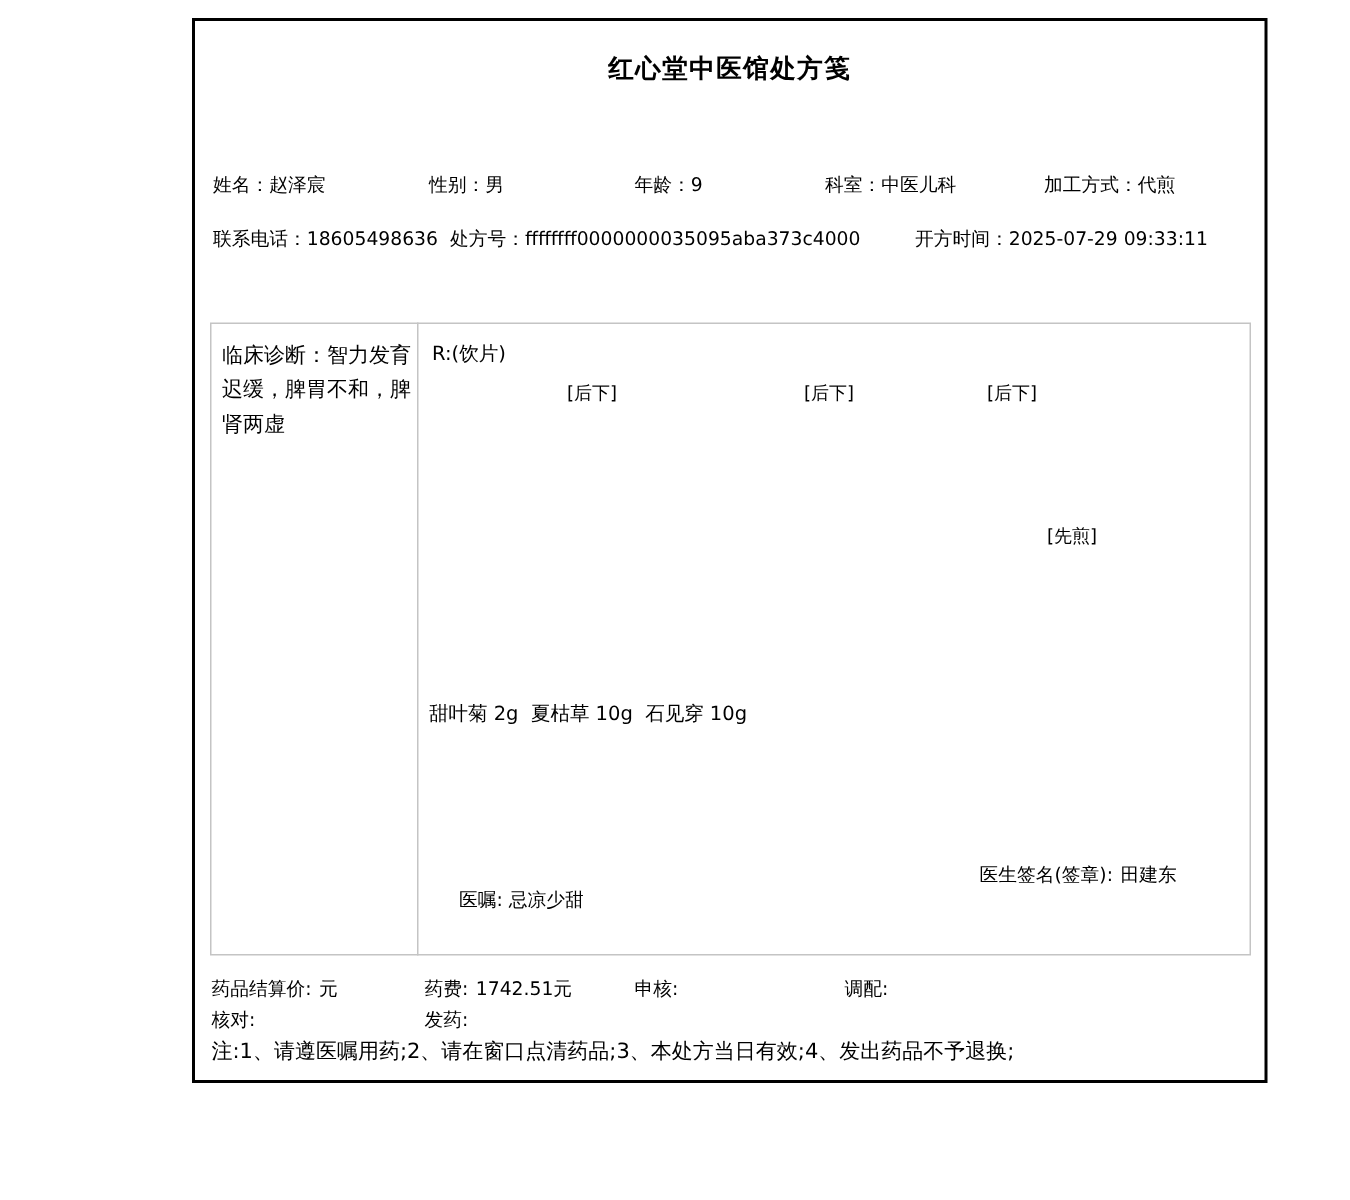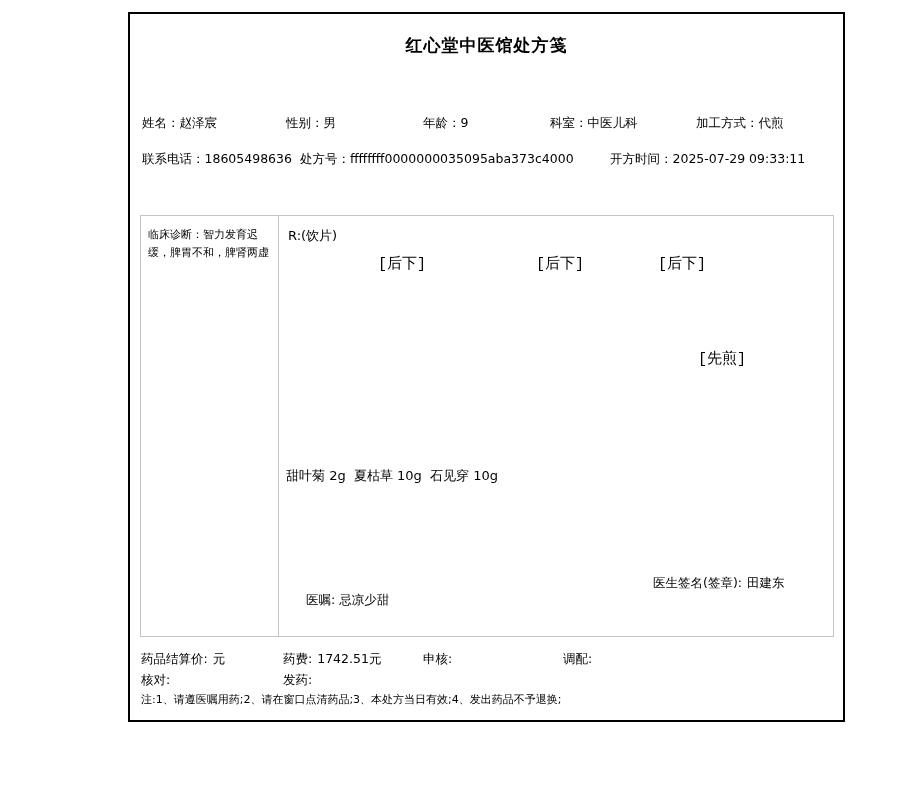--- a/index.html
+++ b/index.html
@@ -21,30 +21,30 @@
   .rx-table {
     position:absolute; left:102px; top:215px; width:694px; height:422px;
     border:1px solid #c4c4c4; background:#fff;
   }
   .rx-divider {
     position:absolute; left:240px; top:215px; width:1px; height:422px;
     background:#c4c4c4;
   }
   .diagnosis {
     position:absolute; left:110px; top:226px; width:126px;
-    font-size:11px; line-height:1.65; white-space:normal;
+    font-size:14px; line-height:1.65; white-space:normal;
   }
   .rx-header { position:absolute; left:250px; top:227px; font-size:13px; }
-  .tag { position:absolute; font-size:15px; white-space:pre;font-family:Liberation Mono, monospace; }
+  .tag { position:absolute; font-size:12px; white-space:pre; }
   .herb-line { position:absolute; font-size:13px; white-space:pre; }
   .usage { position:absolute; left:248px; top:575px; font-size:12.5px; white-space:pre; }
   .doctor { position:absolute; left:615px; top:575px; font-size:12.5px; white-space:pre; }
   .advice { position:absolute; left:248px; top:592px; font-size:12.5px; white-space:pre;padding-left:20px; }
   .val-gap { margin-left:5px; }
-  .note { position:absolute; left:103px; top:692px; font-size:11px; white-space:pre; }
+  .note { position:absolute; left:103px; top:692px; font-size:14px; white-space:pre; }
 </style>
 </head>
 <body>
 
 <div class="page">
 
   <div class="outer-border"></div>
 
   <div class="title">红心堂中医馆处方笺</div>
 

